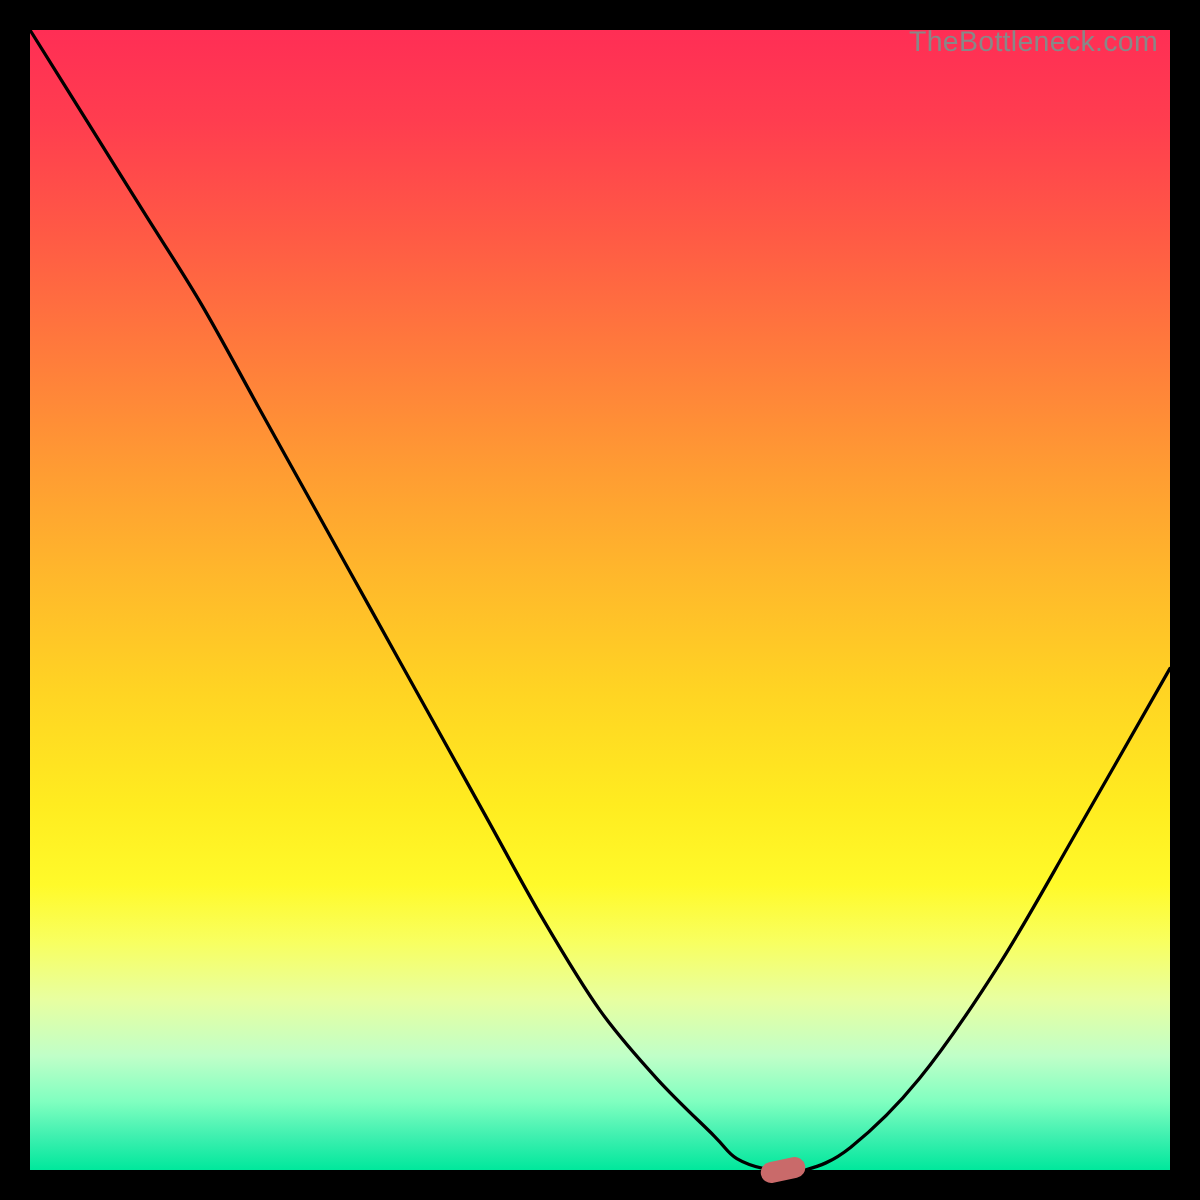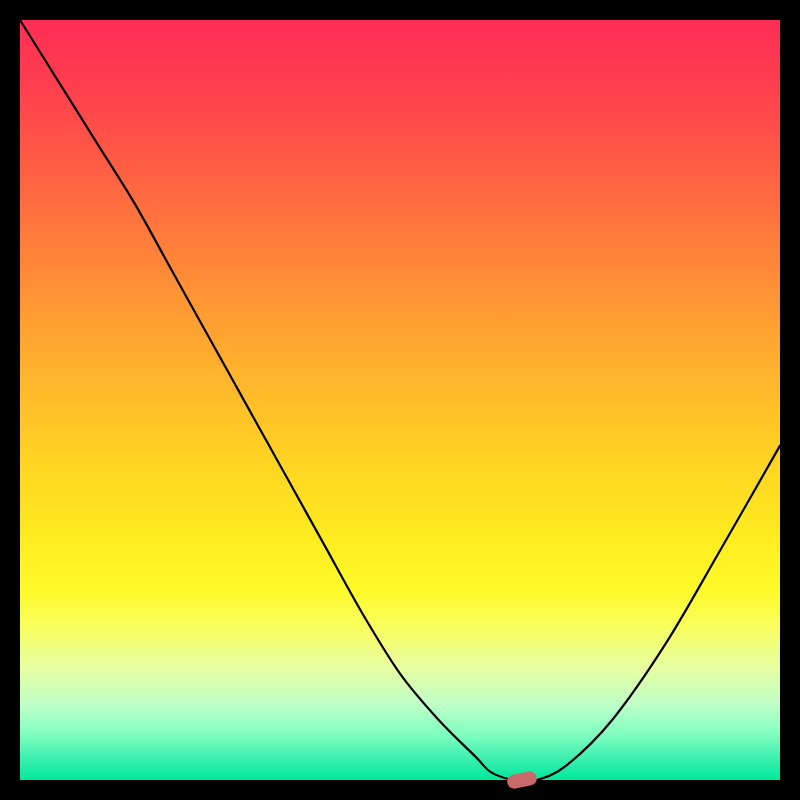--- a/index.html
+++ b/index.html
@@ -64,18 +64,19 @@
     background: #C96A6A;
     border-radius: 7px;
     transform: translate(-50%, -50%) rotate(-12deg);
   }
 </style>
 </head>
 <body>
 
 <div class="chart-container">
   <div class="plot-area">
+    <div class="watermark">TheBottleneck.com</div>
     <svg class="curve-layer" viewBox="0 0 760 760" preserveAspectRatio="none">
       <path id="curve-path" fill="none" stroke="#000" stroke-width="2.2" stroke-linejoin="round" stroke-linecap="round" d="M 0 0 C 6.33 10.13, 25.33 40.53, 38.00 60.80 C 50.67 81.07, 63.33 101.33, 76.00 121.60 C 88.67 141.87, 101.33 160.87, 114.00 182.40 C 126.67 203.93, 139.33 228.00, 152.00 250.80 C 164.67 273.60, 177.33 296.40, 190.00 319.20 C 202.67 342.00, 215.33 364.80, 228.00 387.60 C 240.67 410.40, 253.33 433.20, 266.00 456.00 C 278.67 478.80, 291.33 501.60, 304.00 524.40 C 316.67 547.20, 329.33 571.27, 342.00 592.80 C 354.67 614.33, 367.33 635.87, 380.00 653.60 C 392.67 671.33, 405.33 685.27, 418.00 699.20 C 430.67 713.13, 447.13 728.33, 456.00 737.20 C 464.87 746.07, 464.87 748.60, 471.20 752.40 C 477.53 756.20, 486.40 758.73, 494.00 760.00 C 501.60 761.27, 507.93 762.53, 516.80 760.00 C 525.67 757.47, 534.53 754.93, 547.20 744.80 C 559.87 734.67, 576.33 719.47, 592.80 699.20 C 609.27 678.93, 628.27 651.07, 646.00 623.20 C 663.73 595.33, 680.20 564.93, 699.20 532.00 C 718.20 499.07, 749.87 443.33, 760.00 425.60"></path>
     </svg>
     <div id="marker" class="marker" style="left: 501.6px; top: 760px;"></div>
   </div>
 </div>
 
 </body></html>

